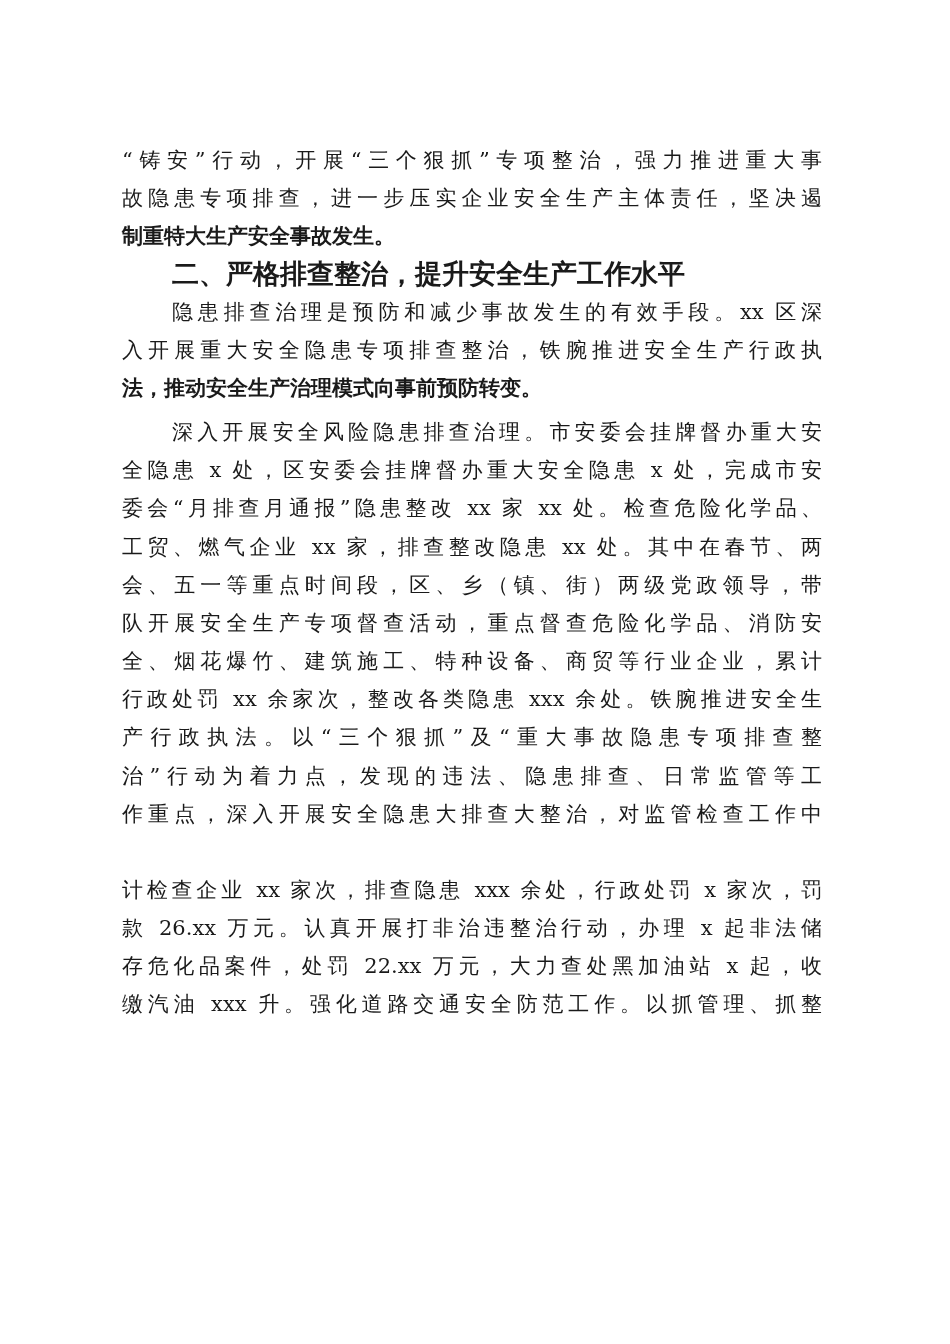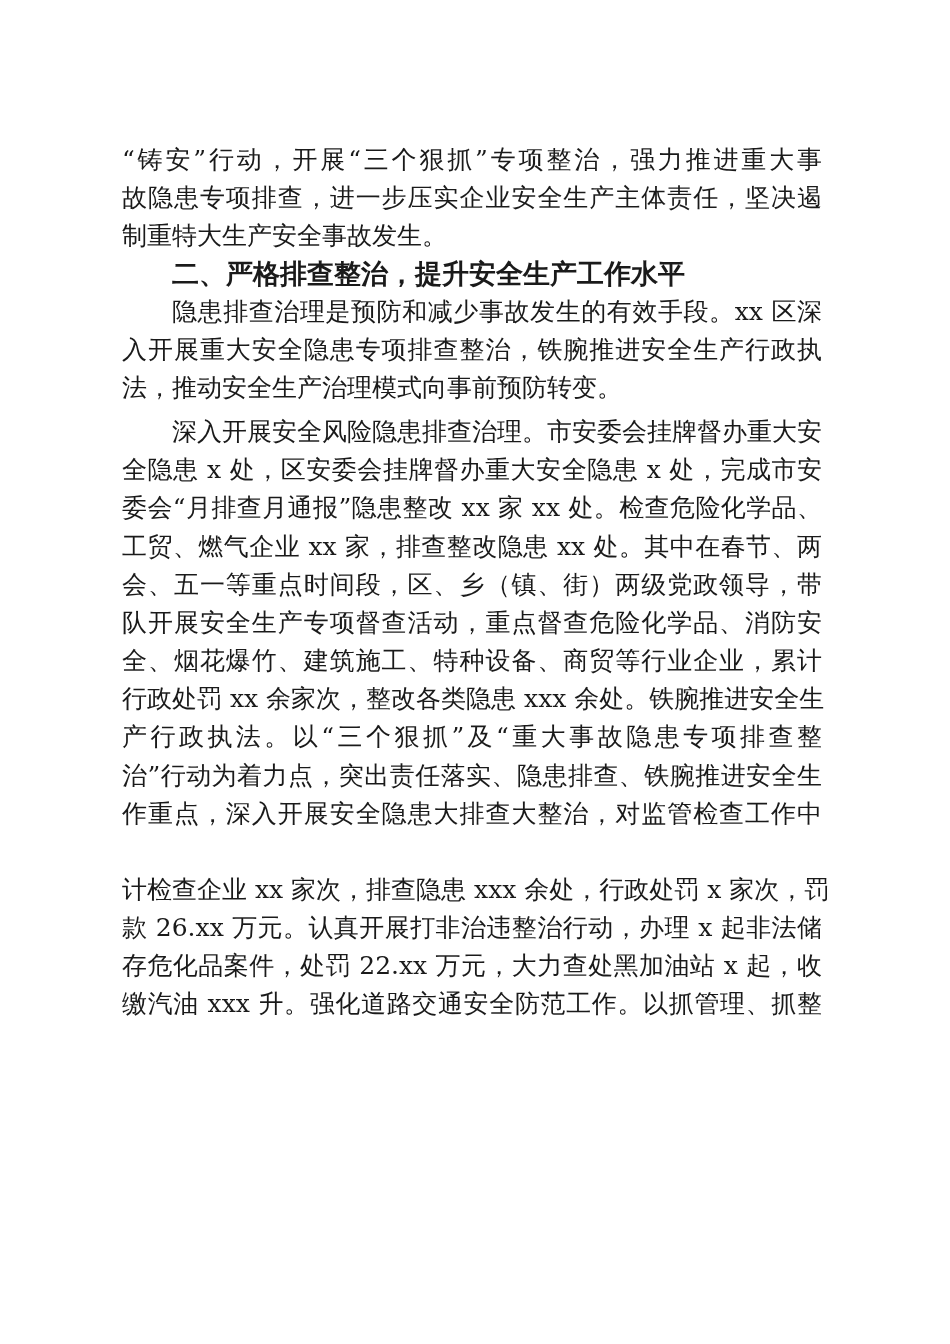--- a/index.html
+++ b/index.html
@@ -5,28 +5,28 @@
   html, body { margin: 0; padding: 0; background: #ffffff; }
   body { width: 950px; height: 1344px; position: relative; overflow: hidden; }
   .page { position: absolute; left: 0; top: 0; width: 950px; height: 1344px; background: #fff; }
   .line {
     position: absolute;
     left: 122px;
     width: 700px;
     height: 38px;
     line-height: 38px;
     font-family: "DejaVu Serif", "Liberation Serif", serif;
-    font-size: 25px;
+    font-size: 21px;
     color: #1a1a1a;
     white-space: nowrap;
     text-align: justify;
     text-align-last: justify;
     letter-spacing: 0;
   }
-  .line.last { text-align-last: left; }
+  .line.last { text-align-last: left; font-weight: bold; }
   .line.indent { left: 172px; width: 650px; }
   .heading {
     font-family: "DejaVu Sans", "Liberation Sans", sans-serif;
     font-weight: bold;
     font-size: 27px;
     text-align-last: left;
   }
 </style>
 </head>
 <body>
@@ -45,21 +45,21 @@
 
   <div class="line indent" style="top:413px">深入开展安全风险隐患排查治理。市安委会挂牌督办重大安</div>
   <div class="line" style="top:451px">全隐患 x 处，区安委会挂牌督办重大安全隐患 x 处，完成市安</div>
   <div class="line" style="top:489px">委会“月排查月通报”隐患整改 xx 家 xx 处。检查危险化学品、</div>
   <div class="line" style="top:528px">工贸、燃气企业 xx 家，排查整改隐患 xx 处。其中在春节、两</div>
   <div class="line" style="top:566px">会、五一等重点时间段，区、乡（镇、街）两级党政领导，带</div>
   <div class="line" style="top:604px">队开展安全生产专项督查活动，重点督查危险化学品、消防安</div>
   <div class="line" style="top:642px">全、烟花爆竹、建筑施工、特种设备、商贸等行业企业，累计</div>
   <div class="line" style="top:680px">行政处罚 xx 余家次，整改各类隐患 xxx 余处。铁腕推进安全生</div>
   <div class="line" style="top:718px">产行政执法。以“三个狠抓”及“重大事故隐患专项排查整</div>
-  <div class="line" style="top:757px">治”行动为着力点，突出责任落实、隐患排查、铁腕推进安全生</div>
+  <div class="line" style="top:757px">治”行动为着力点，发现的违法、隐患排查、日常监管等工</div>
   <div class="line" style="top:795px">作重点，深入开展安全隐患大排查大整治，对监管检查工作中</div>
   <div class="line" style="top:871px">计检查企业 xx 家次，排查隐患 xxx 余处，行政处罚 x 家次，罚</div>
   <div class="line" style="top:909px">款 26.xx 万元。认真开展打非治违整治行动，办理 x 起非法储</div>
   <div class="line" style="top:947px">存危化品案件，处罚 22.xx 万元，大力查处黑加油站 x 起，收</div>
   <div class="line" style="top:985px">缴汽油 xxx 升。强化道路交通安全防范工作。以抓管理、抓整</div>
   <div class="line" style="top:1023px"></div>
   <div class="line" style="top:1061px"></div>
   <div class="line" style="top:1099px"></div>
 </div>
 

